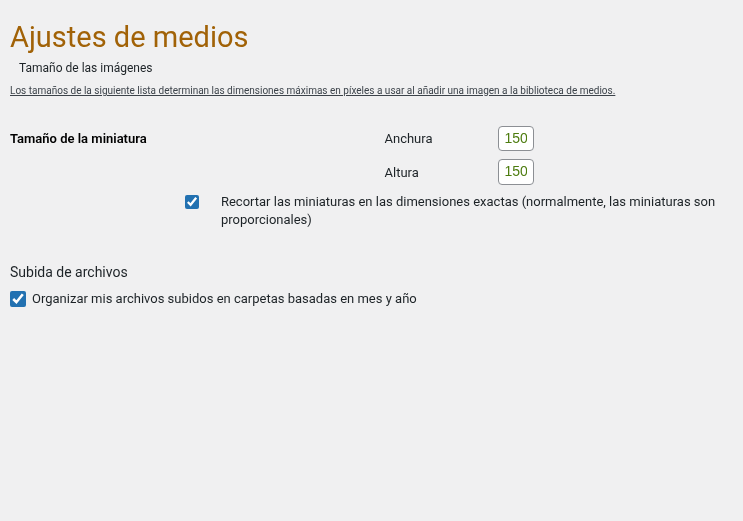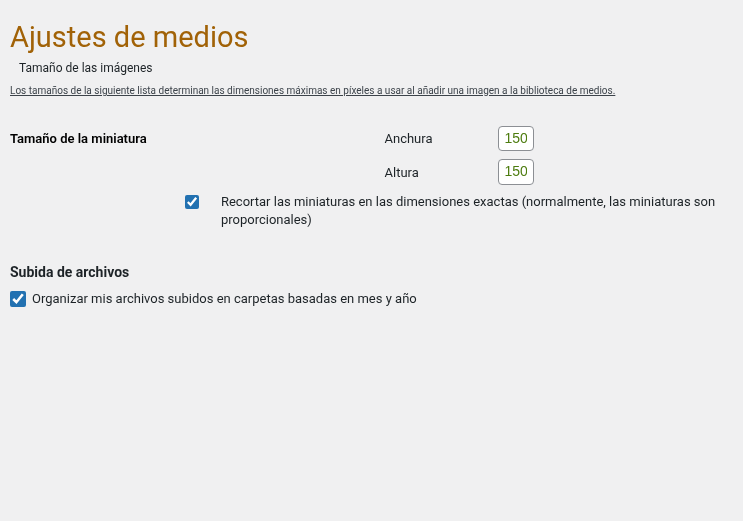--- a/index.html
+++ b/index.html
@@ -26,21 +26,21 @@
       color: #a16207;
     }
     h2 {
       font-size: 12px;
       font-weight: 400;
       margin: 0 0 4px 9px;
       color: #1d2327;
     }
     h2.section {
       font-size: 14px;
-      font-weight: 700;
+      font-weight: 400;
       margin: 25px 0 10px 0;
     }
     p.description {
       font-size: 10px;
       color: #3c434a;
       margin: 8px 0 18px 0;
       line-height: 1.5;
       text-decoration: underline;
     }
     .form-table {

